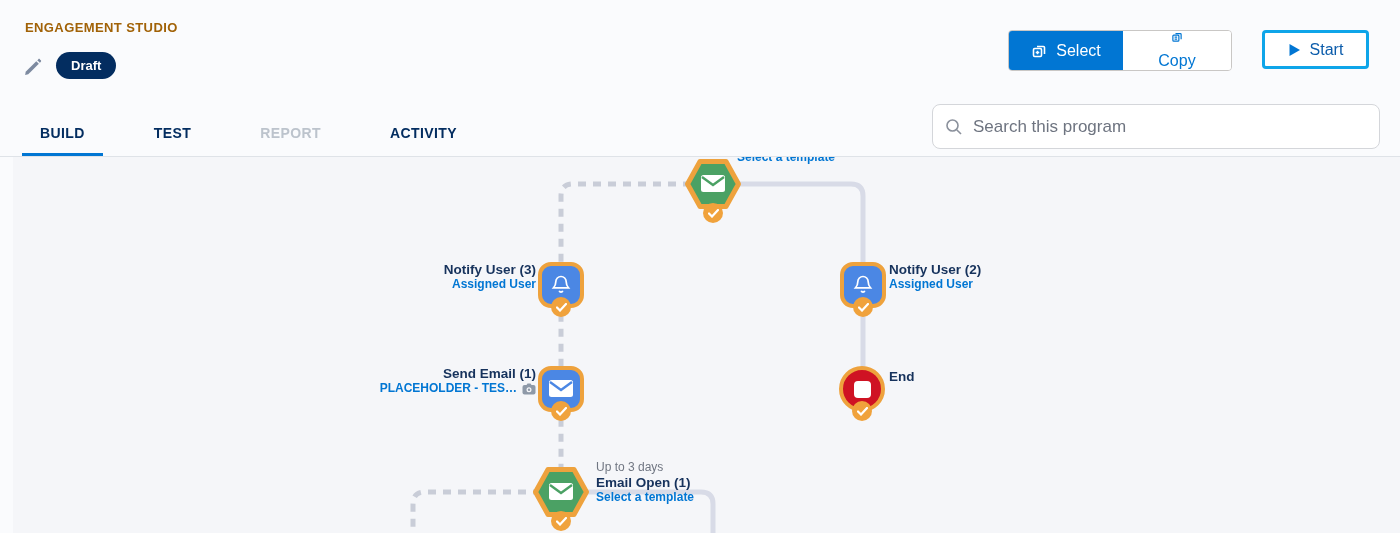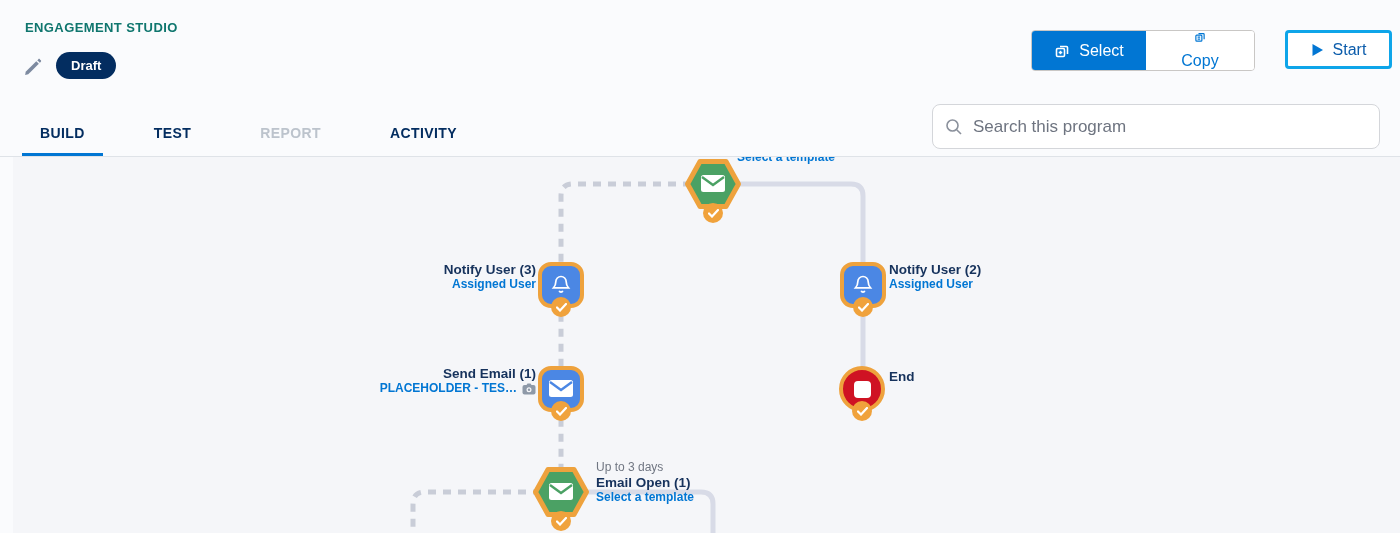--- a/index.html
+++ b/index.html
@@ -3,29 +3,29 @@
 <meta charset="utf-8">
 <style>
   * { margin:0; padding:0; box-sizing:border-box; }
   html,body { width:1400px; height:533px; overflow:hidden;
     font-family:"Liberation Sans","DejaVu Sans",sans-serif; background:#fafbfd; }
 
   
   .header { position:absolute; top:0; left:0; width:1400px; height:157px;
     background:#fafbfd; border-bottom:1px solid #dfe3e8; z-index:5; }
   .eyebrow { position:absolute; top:20px; left:25px; font-size:13px; font-weight:600;
-    letter-spacing:.4px; color:#0f766e; }
+    letter-spacing:.4px; color:#a16207; }
   .title-row { position:absolute; top:46px; left:24px; display:flex; align-items:center; gap:14px; }
   .page-title { font-size:38px; font-weight:300; color:#16325c; letter-spacing:-.5px; white-space:nowrap; }
   .pencil { width:18px; height:18px; margin-top:8px; cursor:pointer; }
   .badge { background:#032d60; color:#fff; font-size:13px; font-weight:700;
     padding:6px 15px; border-radius:15px; margin-top:6px; }
 
   
-  .actions { position:absolute; top:30px; right:8px; display:flex; gap:30px; }
+  .actions { position:absolute; top:30px; right:31px; display:flex; gap:30px; }
   .btn-group { display:flex; border-radius:4px; overflow:hidden; border:1px solid #c9c7c5; }
   .btn { height:39px; display:flex; align-items:center; justify-content:center; gap:9px;
     font-size:16px; cursor:pointer; background:#fff; border:none; padding:0 22px; }
   .btn-select { background:#0176d3; color:#fff; width:114px; }
   .btn-copy { color:#0176d3; width:108px;flex-direction:column; }
   .btn-start { width:107px; border:3px solid #0ea5e9; border-radius:4px; color:#0b5cab; }
 
   
   .tabs { position:absolute; left:22px; bottom:0; display:flex; }
   .tab { padding:14px 18px 12px; font-size:14px; font-weight:700; letter-spacing:.4px;

